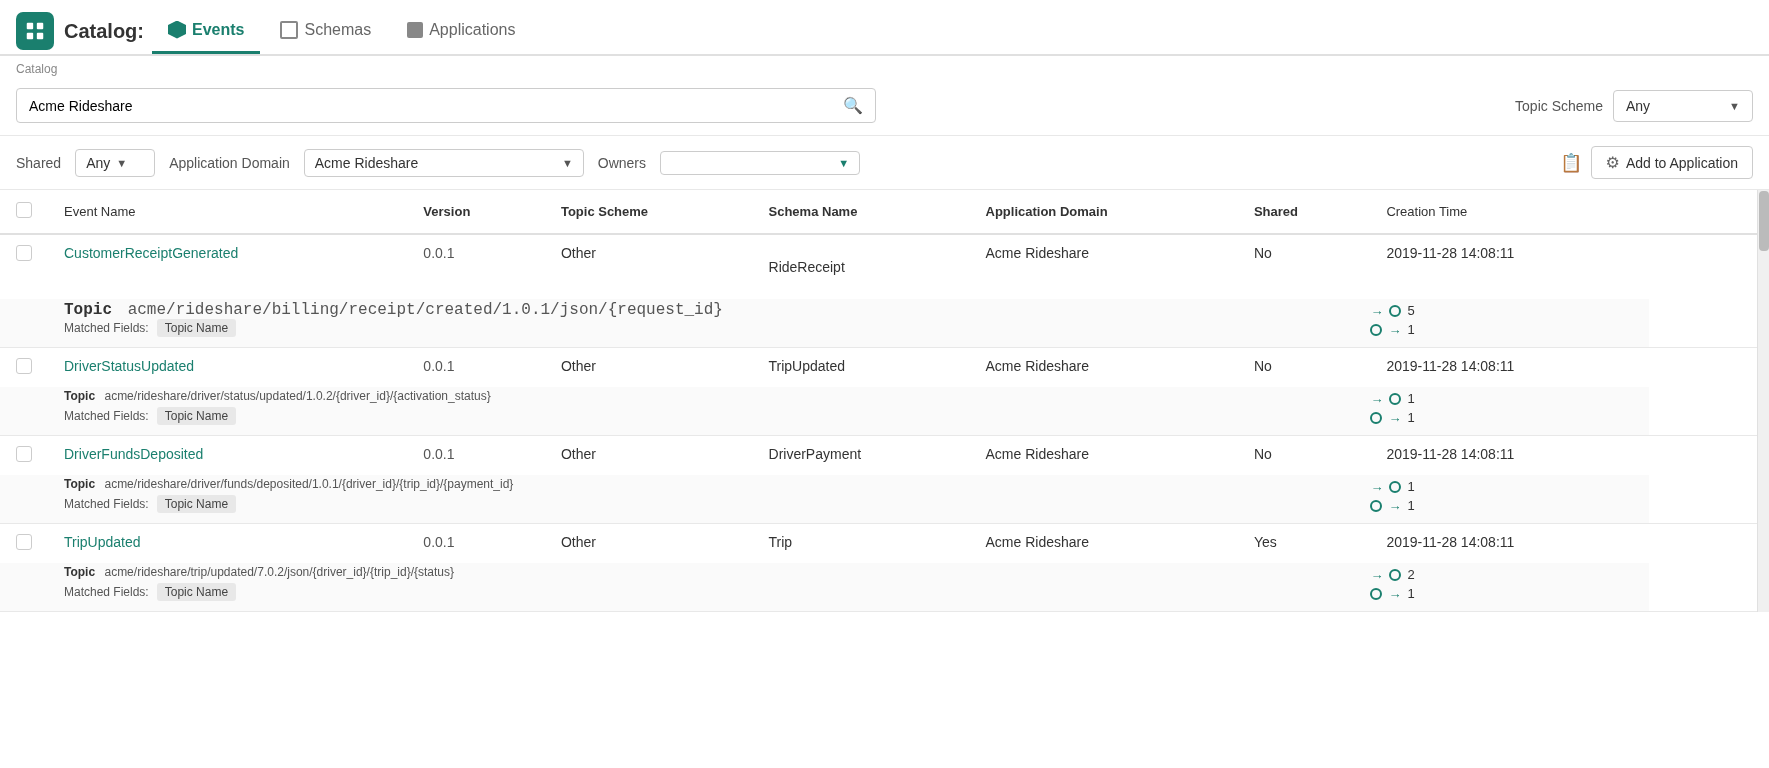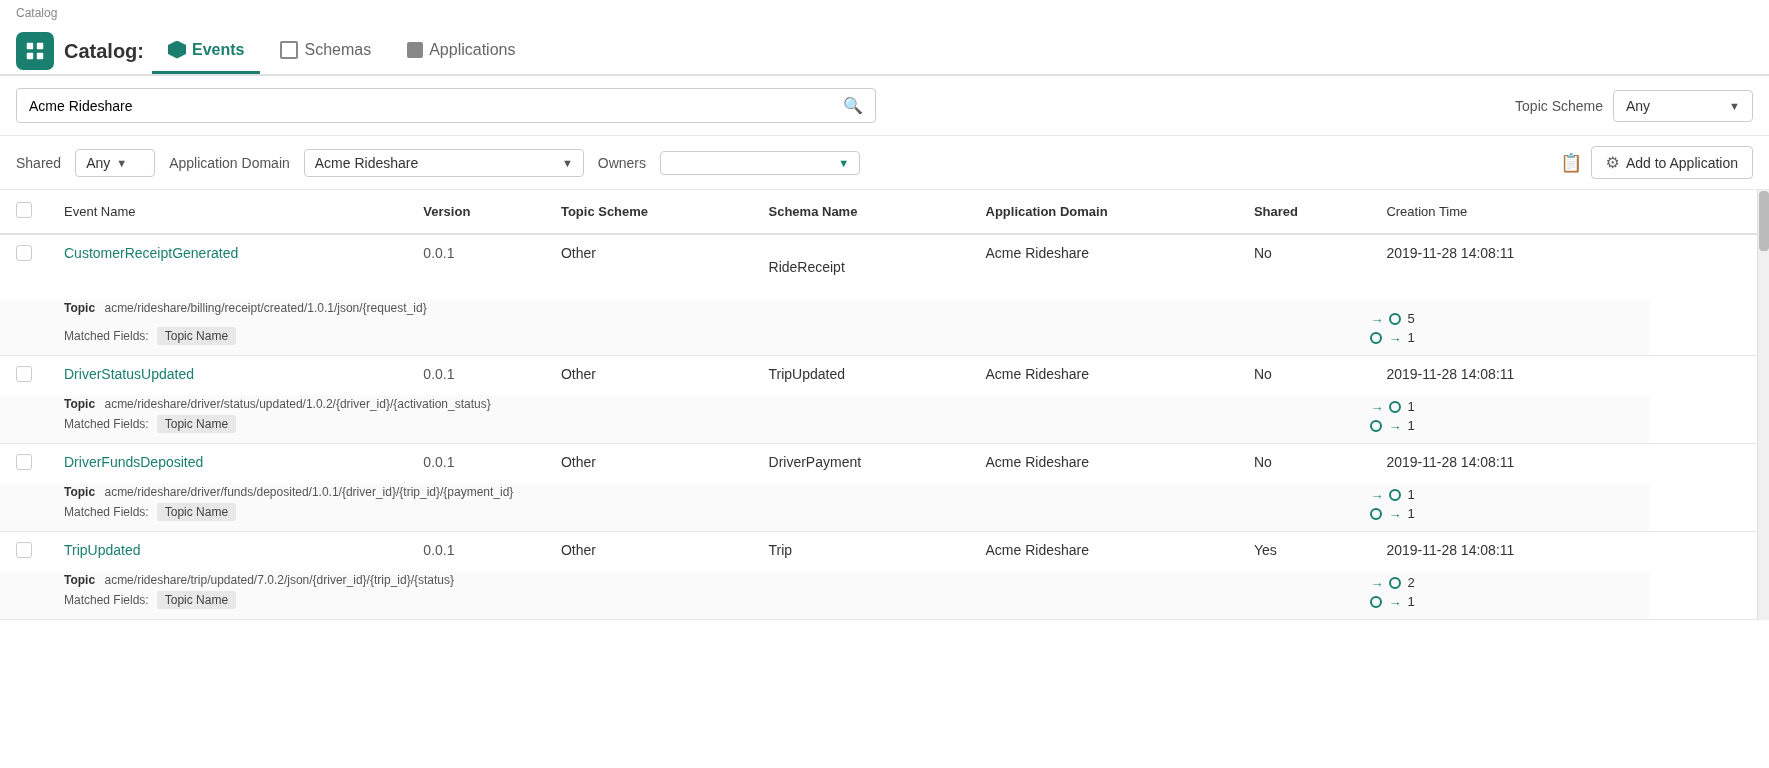--- a/index.html
+++ b/index.html
@@ -6,24 +6,20 @@
     body { font-family: -apple-system, BlinkMacSystemFont, 'Segoe UI', sans-serif; font-size: 14px; background: #fff; color: #333; }
     table { width: 100%; border-collapse: collapse; }
     thead tr { border-bottom: 2px solid #e0e0e0; }
     th { padding: 12px 16px; text-align: left; font-size: 13px; font-weight: 600; color: #333; white-space: nowrap; }
   </style>
 </head>
 <body>
 
 <div style="position: relative; min-height: 768px; overflow: hidden;">
 
-  <div style="padding: 6px 16px 0; display: flex; align-items: center; gap: 6px;">
-    <span style="font-size:12px; color:#888;">Catalog</span>
-  </div>
-
   <div style="display: flex; align-items: center; padding: 8px 16px 0; border-bottom: 2px solid #e0e0e0;">
 
     <div style="width:38px;height:38px;background:#1a7f6e;border-radius:7px;display:flex;align-items:center;justify-content:center;margin-right:10px;">
       <svg width="22" height="22" viewBox="0 0 24 24" fill="white">
         <rect x="3" y="3" width="7" height="7" rx="1"></rect>
         <rect x="14" y="3" width="7" height="7" rx="1"></rect>
         <rect x="3" y="14" width="7" height="7" rx="1"></rect>
         <rect x="14" y="14" width="7" height="7" rx="1"></rect>
       </svg>
     </div>
@@ -40,20 +36,24 @@
       <div style="display:flex;align-items:center;padding:8px 16px;border-bottom:3px solid transparent;cursor:pointer;margin-right:4px;height:46px;">
         <span style="width:18px;height:18px;border:2px solid #888;border-radius:2px;display:inline-block;margin-right:6px;"></span>
         <span style="font-size:16px;color:#666;">Schemas</span>
       </div>
 
       <div style="display:flex;align-items:center;padding:8px 16px;border-bottom:3px solid transparent;cursor:pointer;height:46px;">
         <span style="width:16px;height:16px;background:#888;border-radius:2px;display:inline-block;margin-right:6px;"></span>
         <span style="font-size:16px;color:#666;">Applications</span>
       </div>
     </div>
+  </div>
+
+  <div style="padding: 6px 16px 0; display: flex; align-items: center; gap: 6px;">
+    <span style="font-size:12px; color:#888;">Catalog</span>
   </div>
 
   <div style="display:flex;align-items:center;padding:12px 16px;border-bottom:1px solid #e8e8e8;gap:12px;">
     <div style="display:flex;align-items:center;border:1px solid #ccc;border-radius:4px;padding:7px 12px;flex:1;max-width:860px;background:#fff;">
       <input type="text" style="border: none; outline: none; width: 100%; font-size: 14px;" value="Acme Rideshare">
       <span style="color:#999;font-size:16px;">🔍</span>
     </div>
 
     <div style="display:flex;align-items:center;gap:10px;margin-left:auto;">
       <span style="font-size:14px;color:#555;white-space:nowrap;">Topic Scheme</span>
@@ -121,21 +121,21 @@
     <td style="padding:10px 16px;vertical-align:top;font-size:14px;">Other</td>
     <td style="padding:24px 16px;vertical-align:top;font-size:14px;">RideReceipt</td>
     <td style="padding:10px 16px;vertical-align:top;font-size:14px;">Acme Rideshare</td>
     <td style="padding:10px 16px;vertical-align:top;font-size:14px;">No</td>
     <td style="padding:10px 16px;vertical-align:top;font-size:14px;white-space:nowrap;">2019-11-28 14:08:11</td>
     <td style="padding:10px 16px;vertical-align:top;"></td>
   </tr>
           <tr style="border-bottom: 1px solid rgb(232, 232, 232); background: rgb(250, 250, 250);">
     <td></td>
     <td colspan="6" style="padding:2px 16px 10px 16px;">
-      <div style="font-size:12px;color:#555;margin-bottom:12px;">
+      <div style="font-size:16px;color:#555;margin-bottom:0;font-family:Liberation Mono, monospace;">
         <span style="font-weight:600;color:#333;">Topic</span>
         <span style="margin-left:6px;">acme/rideshare/billing/receipt/created/1.0.1/json/{request_id}</span>
       </div>
       <div style="display:flex;align-items:center;gap:8px;">
         <span style="font-size:12px;color:#555;">Matched Fields:</span>
         <span style="background:#e8e8e8;border-radius:3px;padding:2px 8px;font-size:12px;color:#444;">Topic Name</span>
       </div>
     </td>
     <td style="padding:2px 16px 10px 0;vertical-align:bottom;">
       <div style="display:flex;flex-direction:column;gap:4px;align-items:flex-start;">

